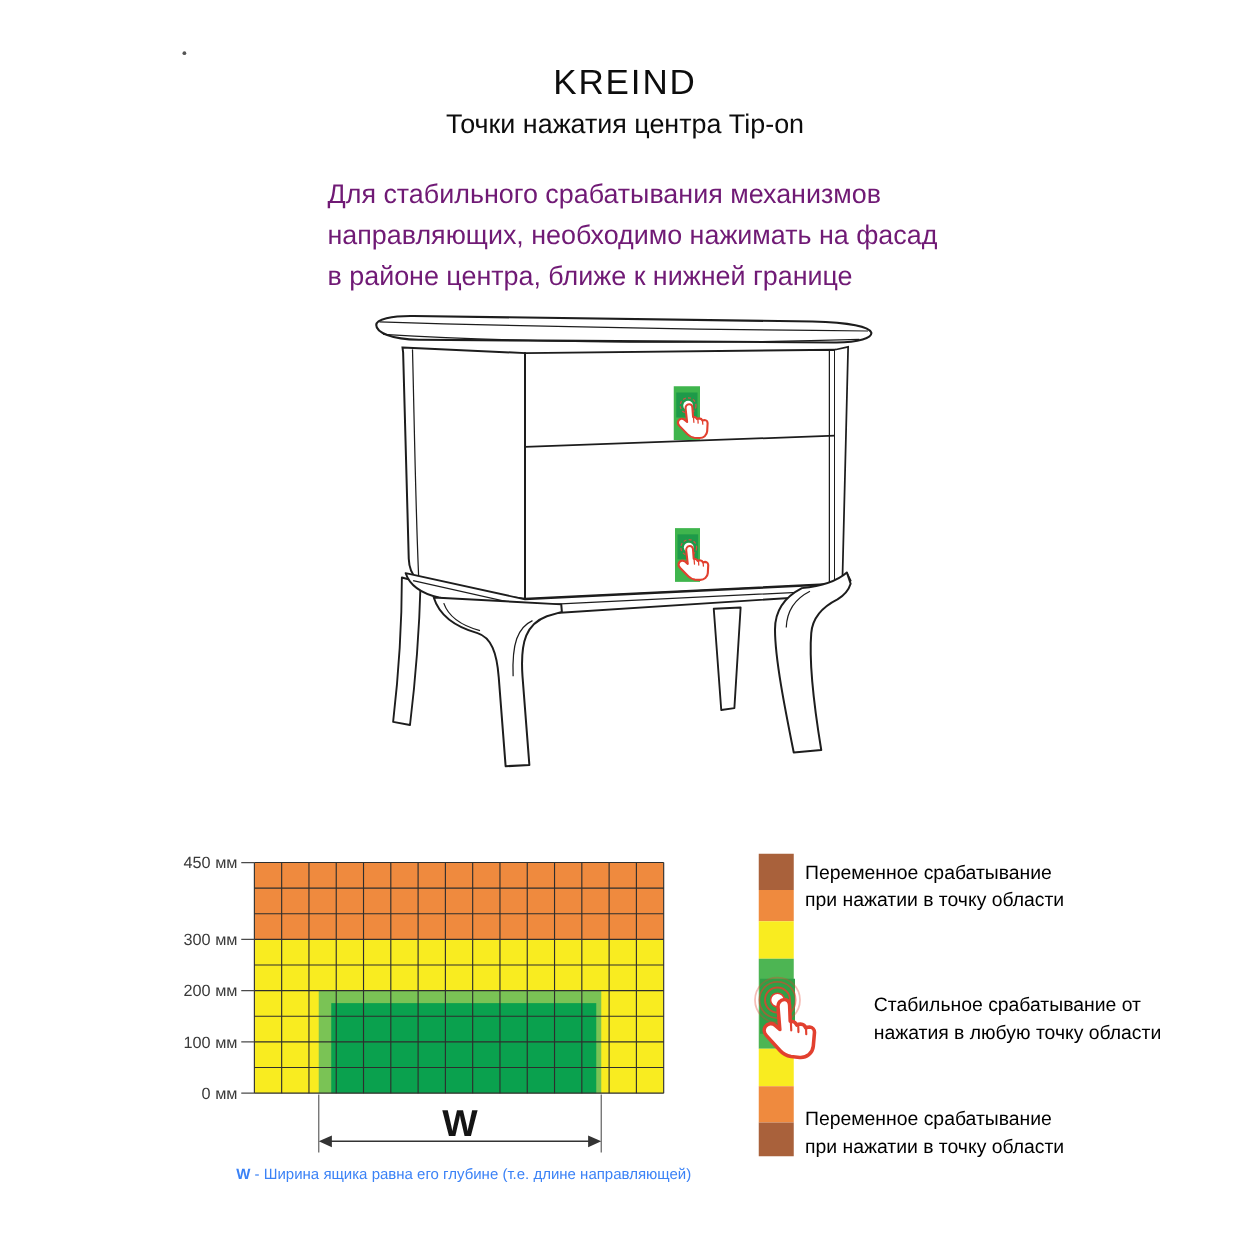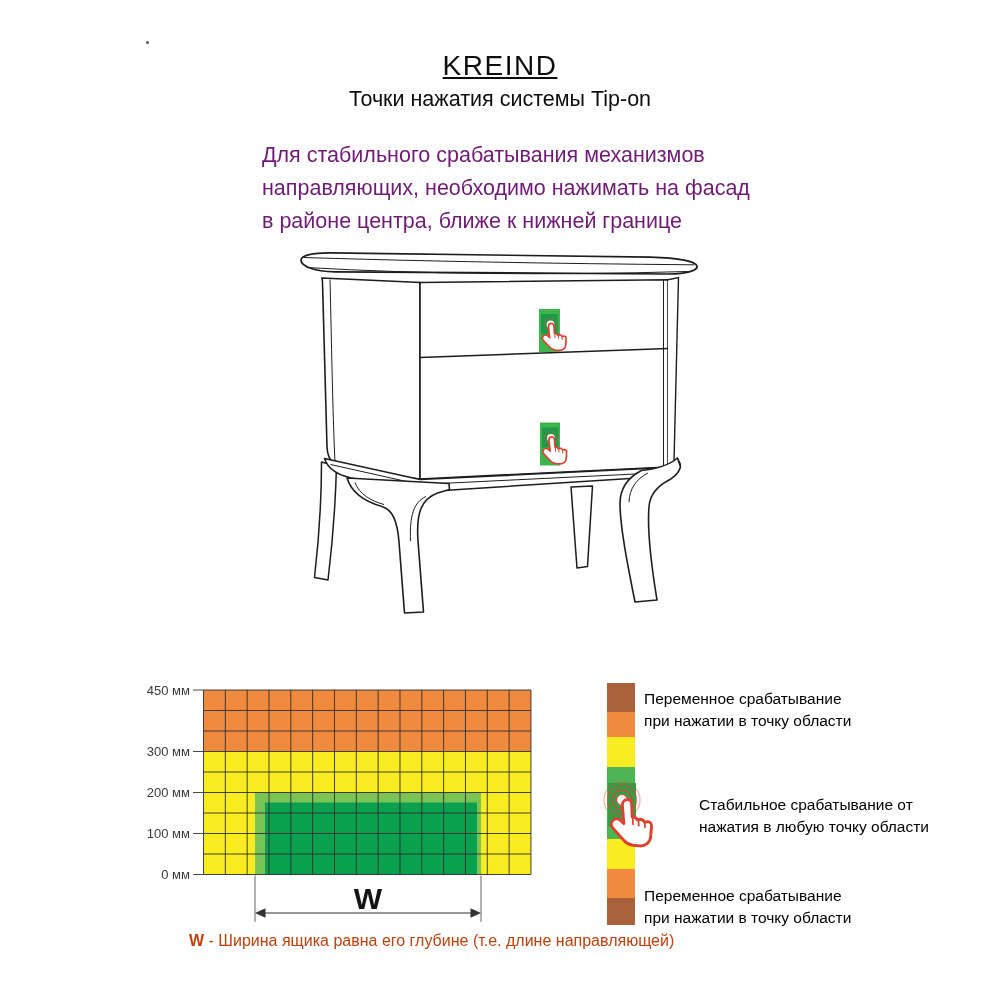--- a/index.html
+++ b/index.html
@@ -5,55 +5,55 @@
   html,body{margin:0;padding:0;}
   body{
     width:1000px;height:1000px;position:relative;background:#ffffff;
     font-family:"Liberation Sans","DejaVu Sans",sans-serif;color:#111;
     overflow:hidden;
   }
   .abs{position:absolute;}
   .stray-dot{left:146px;top:41px;width:3px;height:3px;background:#555;border-radius:50%;}
   .brand-title{
     left:0;right:0;top:50px;text-align:center;
-    font-size:28px;letter-spacing:1.5px;font-weight:400;color:#0d0d0d;text-decoration:underline;
+    font-size:28px;letter-spacing:1.5px;font-weight:400;color:#0d0d0d;
   }
   .page-subtitle{
     left:0;right:0;top:87px;text-align:center;
     font-size:21.5px;font-weight:400;color:#0d0d0d;
   }
   .intro{
     left:262px;top:139px;width:520px;
     font-size:21.5px;line-height:33px;white-space:pre-line;color:#701a75;
   }
   .furniture-svg{left:240px;top:230px;width:480px;height:420px;}
   .chart-svg{left:140px;top:660px;width:500px;height:310px;}
   .chart-svg text{font-family:"Liberation Sans","DejaVu Sans",sans-serif;}
   .footnote{
-    left:189px;top:932px;font-size:16px;color:#c2410c;
+    left:189px;top:932px;font-size:12px;color:#3b82f6;
   }
   .footnote b{font-weight:700;}
   .legend-bar{
     left:607px;top:683px;width:28px;display:flex;flex-direction:column;
   }
   .legend-hand-svg{left:592px;top:772px;width:80px;height:80px;overflow:visible;}
   .legend-text{
     font-size:15.5px;line-height:21.5px;color:#000000;white-space:pre-line;
   }
   .legend-text.t1{left:644px;top:688px;}
   .legend-text.t2{left:661px;top:794px;margin-left:38px;}
   .legend-text.t3{left:644px;top:885px;}
 </style>
 </head>
 <body>
 
 <div class="abs stray-dot"></div>
 
 <div class="abs brand-title">KREIND</div>
-<div class="abs page-subtitle">Точки нажатия системы Tip-on</div>
+<div class="abs page-subtitle">Точки нажатия центра Tip-on</div>
 
 <div class="abs intro">Для стабильного срабатывания механизмов
 направляющих, необходимо нажимать на фасад
 в районе центра, ближе к нижней границе</div>
 
 <svg class="abs furniture-svg" viewBox="240 230 480 420" xmlns="http://www.w3.org/2000/svg">
   <defs>
     <g id="tapHand">
       <path d="M6.2,0.8 C4.6,1.2 3.8,2.8 4.2,4.4 L6.6,13.6 L4.4,12.2 C2.9,11.3 1.1,11.9 0.4,13.4
                C-0.2,14.7 0.3,16.2 1.5,17.1 L8.2,22.3 C9.6,23.4 11.4,24 13.2,24 L16.9,23.7

